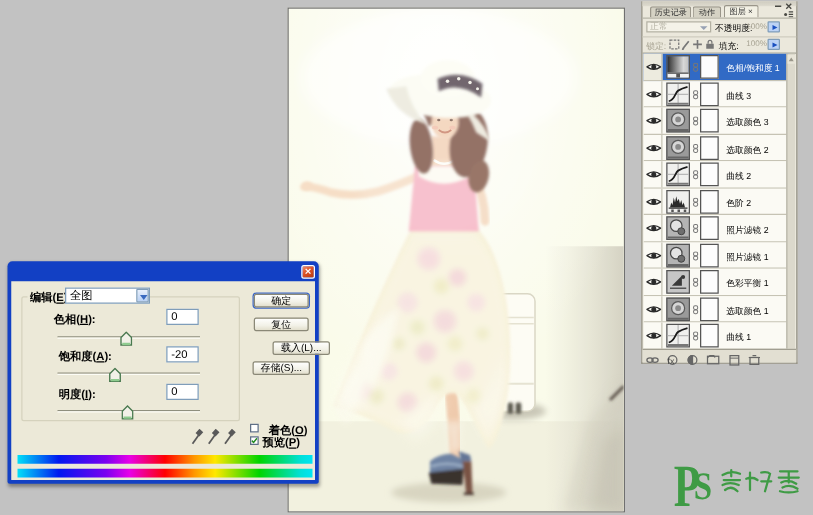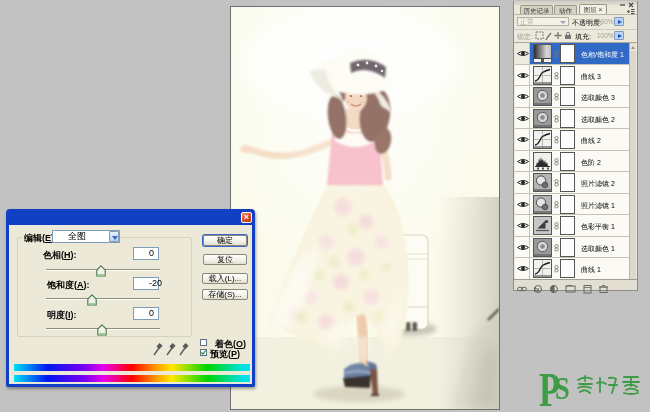--- a/index.html
+++ b/index.html
@@ -9,21 +9,21 @@
 #photo{left:230px;top:6px;width:270px;height:404px;border:1px solid #707070;background:#fafbe9}
 
 #dlg{left:6px;top:209px;width:249px;height:178px;background:#1240c4;border-radius:4px 4px 2px 2px;box-shadow:1px 2px 3px rgba(0,0,0,.35)}
 #dlg .tbar{position:absolute;left:0;top:0;right:0;height:16px;border-radius:4px 4px 0 0;
  background:linear-gradient(180deg,#5a96f2 0%,#2a62e2 12%,#1c50d8 45%,#1445c6 80%,#2a5ddd 100%)}
 #dlg .ttxt{position:absolute;left:6px;top:3px;color:#fff;font-size:9px;font-weight:bold;letter-spacing:0;white-space:nowrap}
 #dlg .xbtn{position:absolute;right:3px;top:3px;width:11px;height:11px;border-radius:2px;border:1px solid #fff;
  background:linear-gradient(145deg,#f0926f 0%,#dd5226 45%,#b93a10 100%);color:#fff;font-size:9px;line-height:9px;text-align:center;font-weight:bold}
 #dlg .body{position:absolute;left:3px;top:16px;width:243px;height:159px;background:#ece9d8}
 .lab{position:absolute;font-size:9px;color:#000;white-space:nowrap;font-weight:bold}
-.field{position:absolute;background:#fff;border:1px solid #7f9db9;font-size:9px;color:#000;padding-left:15px;line-height:10px}
+.field{position:absolute;background:#fff;border:1px solid #7f9db9;font-size:9px;color:#000;padding-left:3px;line-height:10px}
 .gbox{position:absolute;border:1px solid #d5d2bd;border-radius:2px}
 .track{position:absolute;height:2px;border-top:1px solid #8f8f7e;border-bottom:1px solid #fdfdf6}
 .xpbtn{position:absolute;width:46px;height:11px;background:linear-gradient(180deg,#fefefd,#f2f1e7 60%,#e2dfcd);
  border:1px solid #8a8877;border-radius:2px;font-size:8px;text-align:center;line-height:9px;color:#000}
 .cb{position:absolute;width:7px;height:7px;background:#fff;border:1px solid #5f6f85}
 .rainbow{position:absolute;left:5px;width:236px;height:7px;
  background:linear-gradient(90deg,#00e0f8 0%,#0018f0 14%,#7a00f0 30%,#e800e8 38%,#ff0000 50%,#ff9800 60%,#ffe800 67%,#00d400 82%,#00e0d8 96%,#00e4f4 100%)}
 
 #panel{left:513px;top:1px;width:125px;height:290px;background:#ebe8dc;border:1px solid #8f8c80;border-top:none}
 #panel .cap{position:absolute;left:0;top:0;right:0;height:4px;background:linear-gradient(180deg,#cfccc0,#dedbcf)}
@@ -205,21 +205,21 @@
   </svg>
   <div class="lab" style="left:38px;top:84px">明度(<u>I</u>):</div>
   <div class="field" style="left:124px;top:82px;width:26px;height:13px">0</div>
   <div class="track" style="left:37px;top:103px;width:114px"></div>
   <svg class="thsvg" style="position:absolute;left:88px;top:99px" width="10" height="12" viewBox="0 0 10 12">
    <path d="M5,0.8 L9.2,5 L9.2,11 L0.8,11 L0.8,5 Z" fill="#f2f1e8" stroke="#49794f" stroke-width="1.1"></path>
    <path d="M1.8,10 L8.2,10" stroke="#8fcc8f" stroke-width="1.8"></path>
   </svg>
   <div class="xpbtn" style="left:194px;top:10px;width:44px;box-shadow:0 0 0 1px #3a66c8">确定</div>
   <div class="xpbtn" style="left:194px;top:29px;width:44px">复位</div>
-  <div class="xpbtn" style="left:193px;top:48px">载入(L)...</div>
+  <div class="xpbtn" style="left:209px;top:48px">载入(L)...</div>
   <div class="xpbtn" style="left:193px;top:64px">存储(S)...</div>
   <svg style="position:absolute;left:141px;top:118px" width="40" height="14" viewBox="0 0 40 14">
    <g stroke="#5a5a5a" stroke-width="1.4" fill="#5a5a5a">
     <path d="M4,12 L9,5" fill="none"></path>
           <path d="M7.4,3.4 l2.2,-2.4 l2,1.8 l-2.2,2.4 z"></path>
     <path d="M17,12 L22,5" fill="none"></path>
           <path d="M20.4,3.4 l2.2,-2.4 l2,1.8 l-2.2,2.4 z"></path>
     <path d="M30,12 L35,5" fill="none"></path>
           <path d="M33.4,3.4 l2.2,-2.4 l2,1.8 l-2.2,2.4 z"></path>
    </g>

